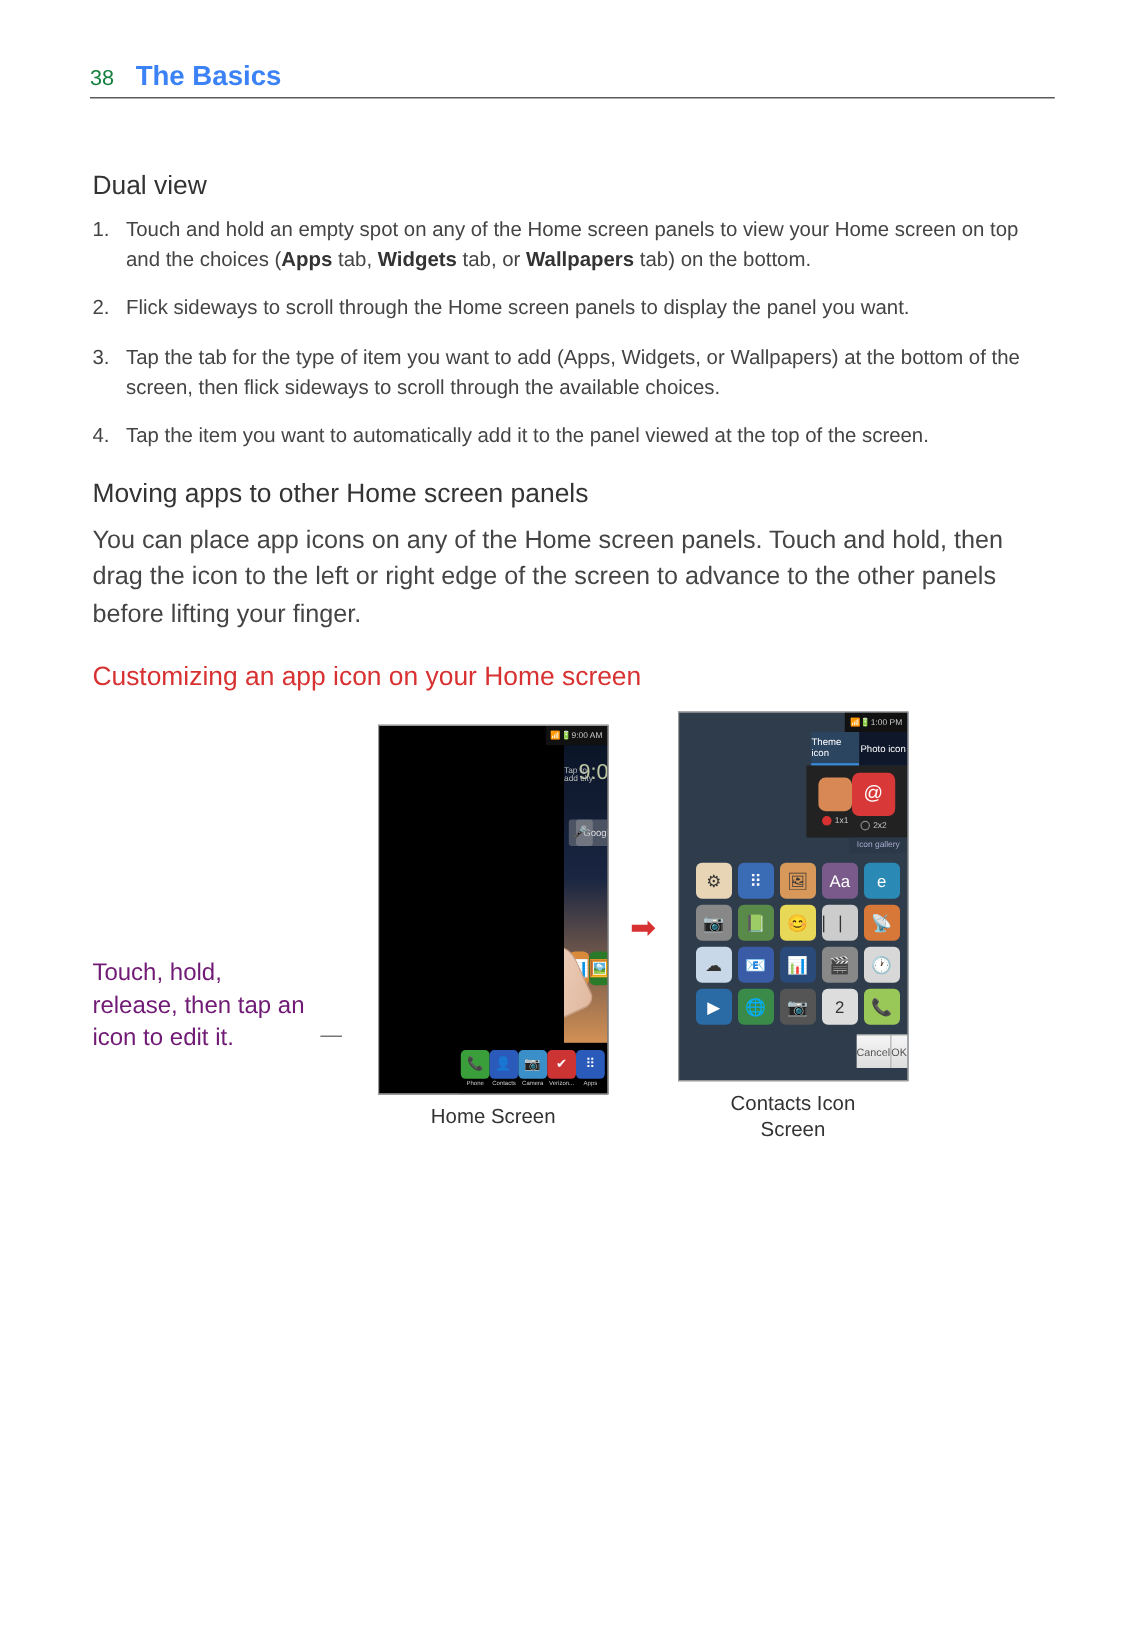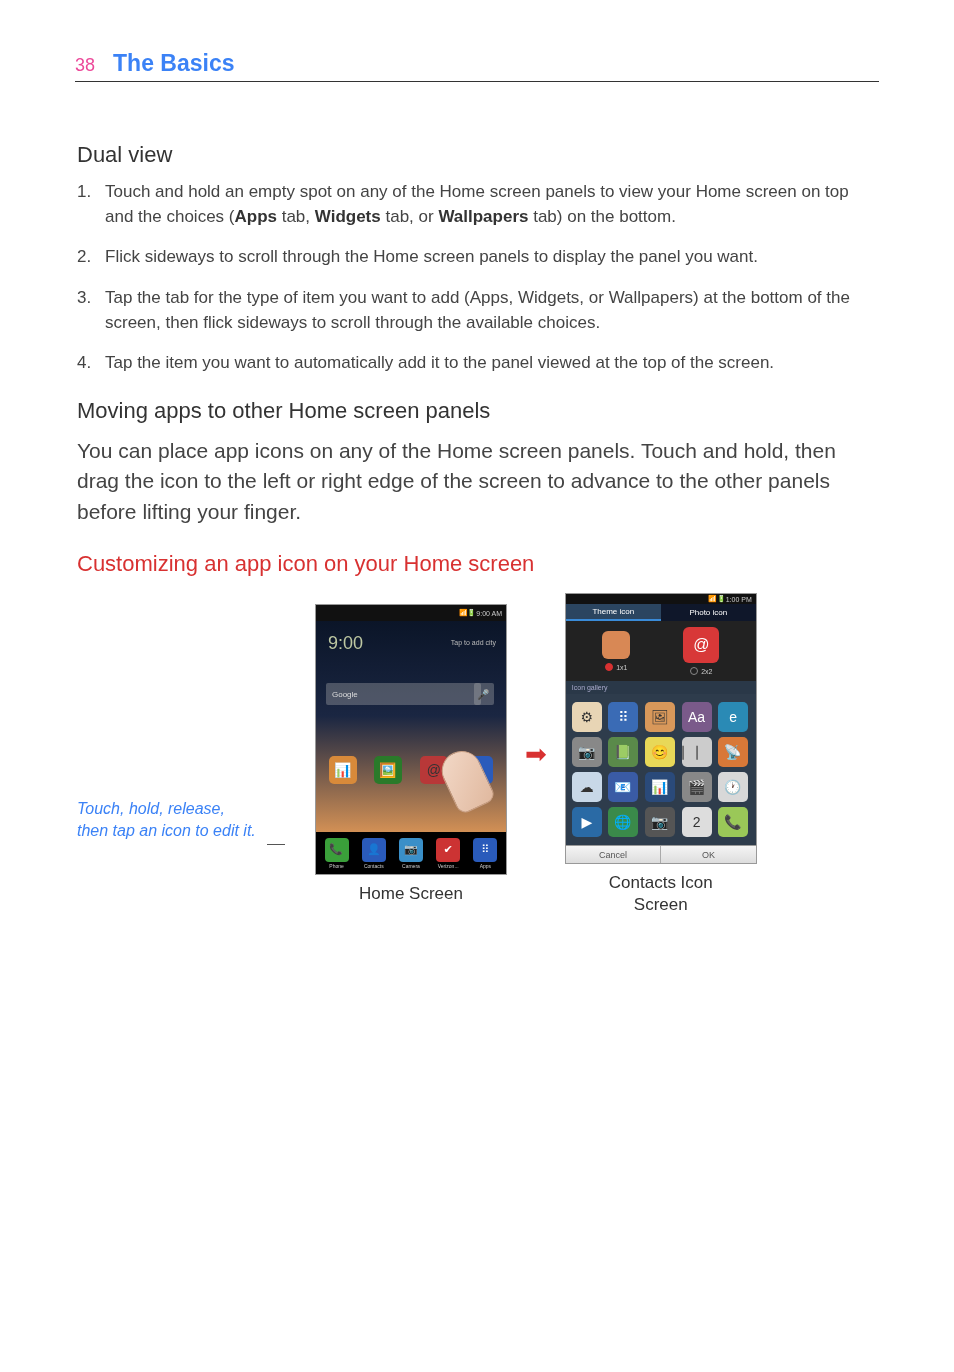--- a/index.html
+++ b/index.html
@@ -20,21 +20,21 @@
     .header {
       display: flex;
       align-items: baseline;
       border-bottom: 1.5px solid #333;
       padding-bottom: 4px;
       margin-bottom: 60px;
     }
     .page-number {
       font-size: 18px;
       font-weight: 500;
-      color: #ec4899;
+      color: #15803d;
       margin-right: 18px;
       text-align: right;
     }
     .section-title {
       font-size: 23px;
       font-weight: 700;
       color: #3b82f6;
     }
     .content {
       padding: 0 2px;
@@ -82,47 +82,47 @@
       color: #333;
     }
     .image-section {
       display: flex;
       align-items: center;
       margin-top: 12px;
       padding-left: 0;
     }
     .caption-left {
       width: 190px;
-      font-size: 16px;
+      font-size: 20px;
       line-height: 1.35;
-      color: #3b82f6;
+      color: #701a75;
       padding-right: 8px;
       margin-top: 130px;
-      font-style: italic;
     }
     .callout-line {
       width: 18px;
       height: 1px;
       background: #555;
       margin-top: 180px;
     }
     .phone-screens {
       display: flex;
       align-items: center;
       gap: 18px;
       margin-left: 30px;
     }
     .phone {
       width: 192px;
-      height: 271px;
+      height: 308px;
       border: 1px solid #999;
       background: #000;
       position: relative;
       display: flex;
       flex-direction: column;
+      align-items: flex-end;
     }
     .phone-status {
       height: 16px;
       background: #111;
       display: flex;
       justify-content: flex-end;
       align-items: center;
       padding: 0 4px;
       font-size: 7px;
       color: #ccc;

